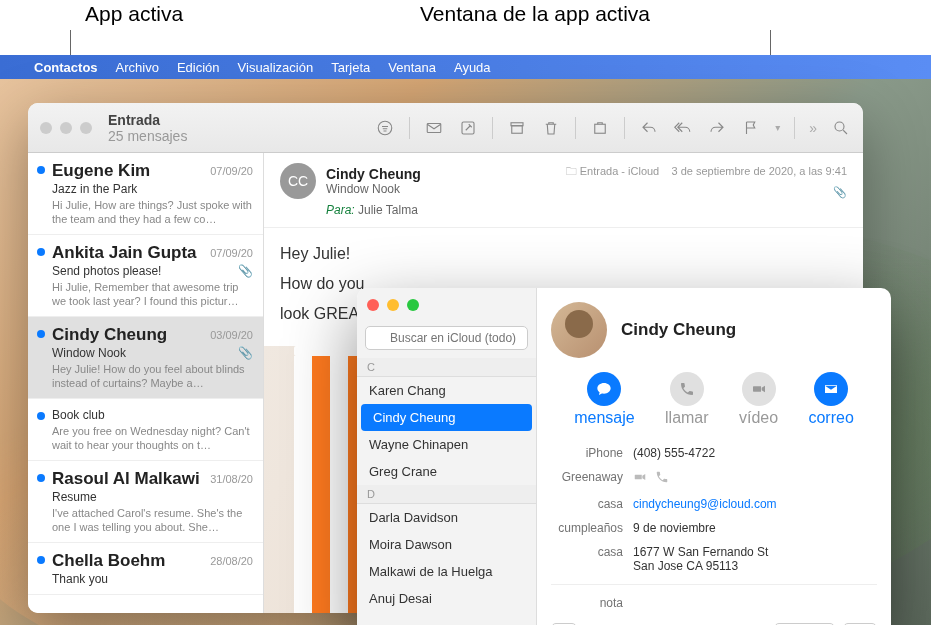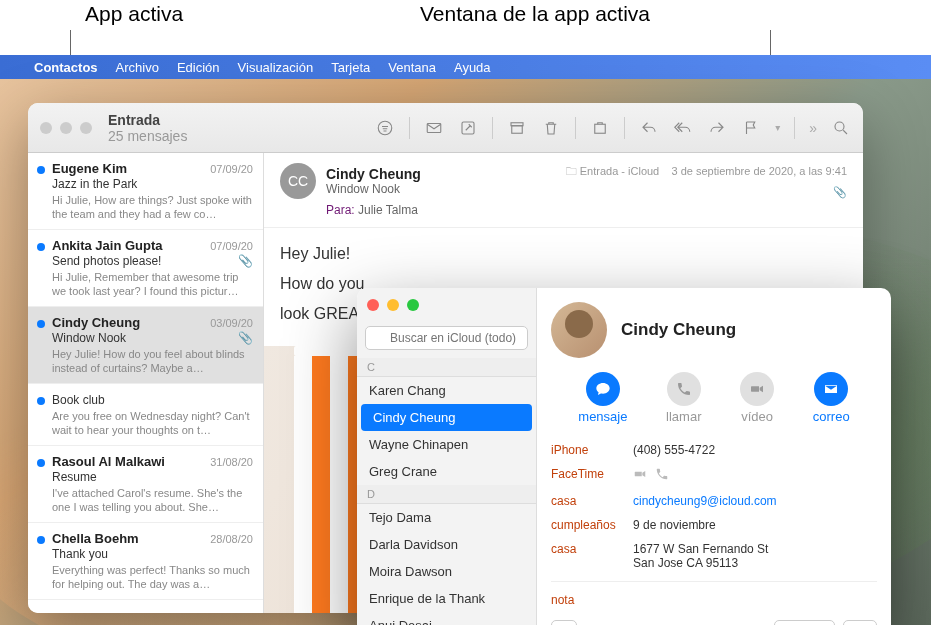--- a/index.html
+++ b/index.html
@@ -40,36 +40,36 @@
 .mail-toolbar .divider { width: 1px; height: 22px; background: #ccc; }
 .tb-icon { width: 20px; height: 20px; display: flex; align-items: center; justify-content: center; cursor: default; }
 .tb-icon svg { width: 18px; height: 18px; stroke: #888; fill: none; stroke-width: 1.5; }
 
 .mail-body { flex: 1; display: flex; overflow: hidden; }
 .mail-list { width: 236px; background: #fff; border-right: 1px solid #ddd; overflow-y: auto; }
 .mail-item { padding: 8px 10px 8px 24px; border-bottom: 1px solid #eee; position: relative; cursor: default; }
 .mail-item.selected { background: #e0e0e0; }
 .mail-item.unread::before { content: ''; position: absolute; left: 9px; top: 13px; width: 8px; height: 8px; border-radius: 50%; background: #0a7aff; }
 .mail-item-top { display: flex; justify-content: space-between; align-items: center; }
-.mail-sender { font-size: 13px; font-weight: 600; color: #222; }
+.mail-sender { font-size: 17px; font-weight: 600; color: #222; }
 .mail-date { font-size: 11px; color: #999; }
 .mail-subject { font-size: 12px; color: #333; margin-top: 1px; display: flex; justify-content: space-between; align-items: center; }
 .mail-preview { font-size: 11px; color: #888; margin-top: 2px; line-height: 1.3; max-height: 28px; overflow: hidden; }
 .attach-icon { color: #aaa; font-size: 12px; }
 
 .mail-content { flex: 1; background: #fff; display: flex; flex-direction: column; position: relative; }
 .mail-header { padding: 10px 16px; border-bottom: 1px solid #eee; }
 .mail-header-top { display: flex; align-items: center; gap: 10px; }
 .avatar-circle { width: 36px; height: 36px; border-radius: 50%; background: #999; display: flex; align-items: center; justify-content: center; color: #fff; font-size: 14px; }
 .mail-header-info { flex: 1; }
 .mail-header-from { font-size: 14px; font-weight: 600; color: #222; }
 .mail-header-subj { font-size: 12px; color: #666; }
 .mail-header-right { text-align: right; font-size: 11px; color: #999; }
 .mail-header-to { font-size: 12px; color: #666; margin-top: 4px; margin-left: 46px; }
-.mail-header-to .to-label { color: #701a75; }
+.mail-header-to .to-label { color: #15803d; font-style: italic; }
 .mail-text { padding: 14px 16px; font-size: 16px; color: #333; line-height: 1.5; }
 .mail-text-line { margin-bottom: 6px; }
 .mail-image-area { flex: 1; background: linear-gradient(120deg, #f0e8e0 0%, #e8d8c8 100%); position: relative; overflow: hidden; }
 .curtain { position: absolute; left: 30px; top: 0; bottom: 0; width: 180px; }
 .curtain-bar { width: 100%; height: 10px; background: #fff; border-radius: 2px; }
 .curtain-fabric { display: flex; height: 280px; }
 .curtain-stripe { flex: 1; }
 .curtain-stripe:nth-child(odd) { background: #fff; }
 .curtain-stripe:nth-child(even) { background: #ff7a1f; }
 
@@ -91,27 +91,27 @@
 .contact-photo { width: 56px; height: 56px; border-radius: 50%; background: linear-gradient(135deg, #d4b896 0%, #b89070 100%); position: relative; overflow: hidden; }
 .contact-photo::after { content: ''; position: absolute; left: 14px; top: 8px; width: 28px; height: 28px; border-radius: 50%; background: #8a6a4a; }
 .contact-name { font-size: 17px; font-weight: 600; color: #222; }
 
 .contact-actions { display: flex; justify-content: space-around; margin-top: 14px; padding: 0 8px; }
 .contact-action { display: flex; flex-direction: column; align-items: center; gap: 3px; cursor: default; }
 .action-circle { width: 34px; height: 34px; border-radius: 50%; display: flex; align-items: center; justify-content: center; }
 .action-circle.blue { background: #0a7aff; color: #fff; }
 .action-circle.gray { background: #e0e0e0; color: #999; }
 .action-circle svg { width: 16px; height: 16px; fill: currentColor; }
-.action-label { font-size: 13px; }
+.action-label { font-size: 16px; }
 .action-label.blue { color: #0a7aff; }
 .action-label.gray { color: #999; }
 
 .contact-details { margin-top: 14px; flex: 1; }
 .detail-row { display: flex; padding: 5px 0; font-size: 12px; }
-.detail-label { width: 82px; color: #c2410c; padding-right: 10px; }
+.detail-label { width: 82px; text-align: right; color: #737373; padding-right: 10px; }
 .detail-value { flex: 1; color: #333; }
 .detail-value.link { color: #0a7aff; }
 .ft-icons { display: flex; gap: 8px; color: #bbb; }
 .ft-icons svg { width: 14px; height: 14px; fill: currentColor; }
 
 .contacts-footer { display: flex; justify-content: space-between; align-items: center; padding-top: 8px; }
 .footer-btn { padding: 3px 10px; border: 1px solid #ccc; border-radius: 5px; font-size: 12px; background: #fff; cursor: default; display: flex; align-items: center; gap: 4px; }
 .plus-btn { width: 26px; height: 22px; border: 1px solid #ccc; border-radius: 5px; display: flex; align-items: center; justify-content: center; font-size: 16px; color: #666; cursor: default; }
 </style>
 </head>
@@ -271,21 +271,20 @@
             <div class="mail-preview">I've attached Carol's resume. She's the one I was telling you about. She…</div>
           </div>
           <div class="mail-item unread">
             <div class="mail-item-top">
               <span class="mail-sender">Chella Boehm</span>
               <span class="mail-date">28/08/20</span>
             </div>
             <div class="mail-subject">
               <span>Thank you</span>
             </div>
-            <div class="mail-preview">Everything was perfect! Thanks so much for helping out. The day was a…</div>
           </div>
         </div>
       <div class="mail-content">
         <div class="mail-header">
           <div class="mail-header-top">
             <div class="avatar-circle">CC</div>
             <div class="mail-header-info">
               <div class="mail-header-from">Cindy Cheung</div>
               <div class="mail-header-subj">Window Nook</div>
             </div>
@@ -338,24 +337,23 @@
           <input class="contacts-search-input" placeholder="Buscar en iCloud (todo)" style="">
         </div>
       </div>
       <div class="contacts-scroll" id="contacts-list">
           <div class="contacts-section-header">C</div>
           <div class="contact-row">Karen Chang</div>
           <div class="contact-row selected">Cindy Cheung</div>
           <div class="contact-row">Wayne Chinapen</div>
           <div class="contact-row">Greg Crane</div>
           <div class="contacts-section-header">D</div>
-          <div class="contact-row">Tejo Dama</div>
           <div class="contact-row">Darla Davidson</div>
           <div class="contact-row">Moira Dawson</div>
-          <div class="contact-row">Enrique de la Thank</div>
+          <div class="contact-row">Malkawi de la Huelga</div>
           <div class="contact-row">Anuj Desai</div>
         </div>
     </div>
     <div class="contacts-right">
       <div class="contact-header">
         <div class="contact-photo"></div>
         <div class="contact-name">Cindy Cheung</div>
       </div>
       <div class="contact-actions">
         <div class="contact-action">
@@ -390,21 +388,21 @@
             </div>
           <div class="action-label blue">correo</div>
         </div>
       </div>
       <div class="contact-details">
         <div class="detail-row">
           <div class="detail-label">iPhone</div>
           <div class="detail-value">(408) 555-4722</div>
         </div>
         <div class="detail-row">
-          <div class="detail-label">FaceTime</div>
+          <div class="detail-label">Greenaway</div>
           <div class="detail-value ft-icons">
             <span><svg viewBox="0 0 24 24">
                   <path d="M15 8v8H4a1 1 0 01-1-1V9a1 1 0 011-1h11zm1 2l5-3v10l-5-3v-4z"></path>
                 </svg></span>
             <span><svg viewBox="0 0 24 24">
                   <path d="M6.6 10.8c1.4 2.8 3.8 5.2 6.6 6.6l2.2-2.2c.3-.3.7-.4 1-.2 1.1.4 2.4.6 3.6.6.6 0 1 .4 1 1V20c0 .6-.4 1-1 1C10.6 21 3 13.4 3 4c0-.6.4-1 1-1h3.4c.6 0 1 .4 1 1 0 1.2.2 2.5.6 3.6.1.4 0 .8-.2 1l-2.2 2.2z"></path>
                 </svg></span>
           </div>
         </div>
         <div class="detail-row">

